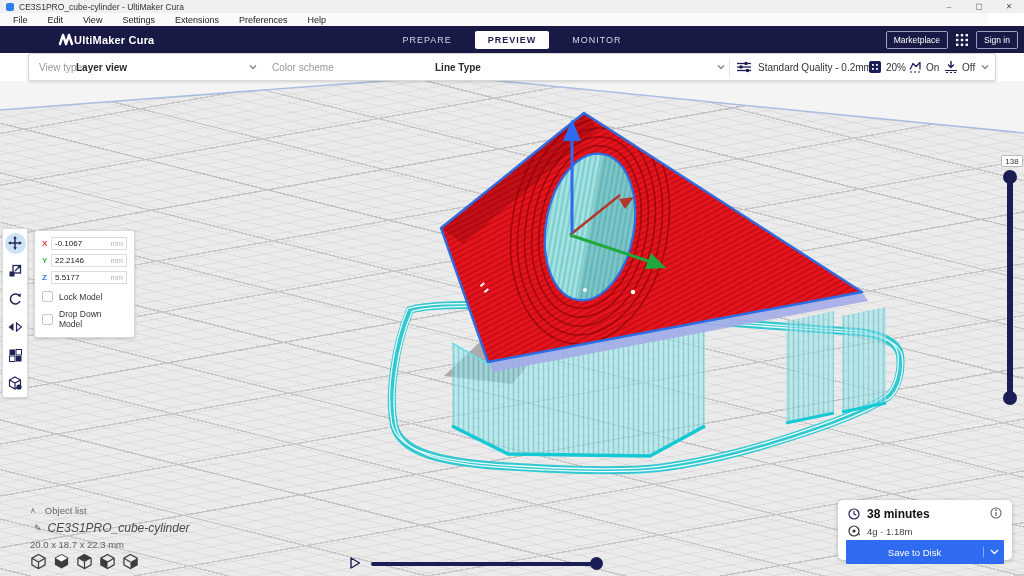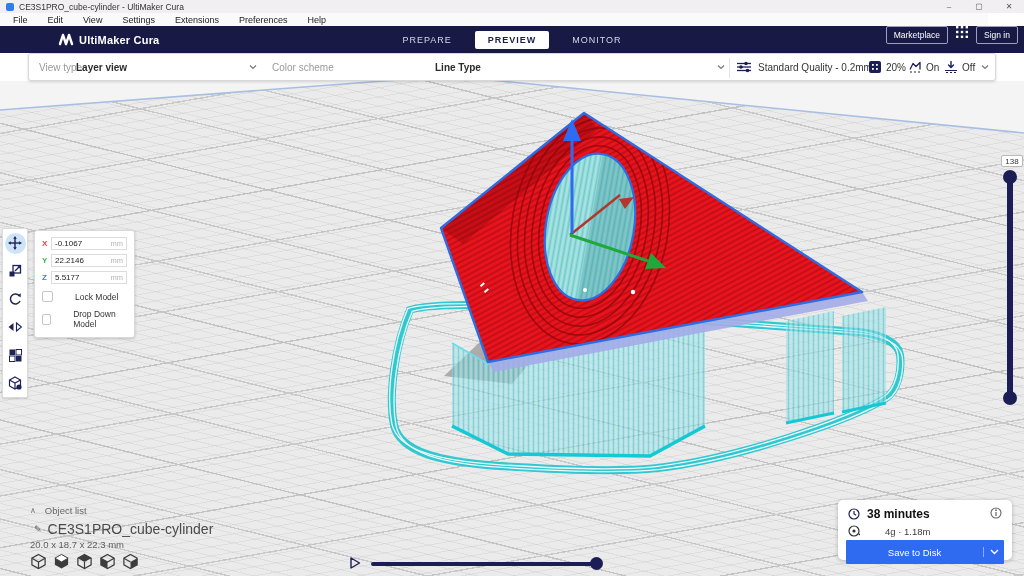--- a/index.html
+++ b/index.html
@@ -12,26 +12,26 @@
   .title-text { font-size:8.5px; color:#333; }
   .win-controls { position:absolute; right:0; top:0; height:13px; display:flex; }
   .win-btn { width:30px; height:13px; display:flex; align-items:center; justify-content:center; font-size:8px; color:#555; }
 
   
   .menubar { position:absolute; left:0; top:13px; width:988px; height:13px; background:#fbfafb; display:flex; align-items:center; padding-left:3px; }
   .menu-item { font-size:9px; color:#222; padding:0 10px; }
 
   
   .header { position:absolute; left:0; top:26px; width:1024px; height:27px; background:#181945; }
-  .brand { position:absolute; left:58px; top:0; height:27px; display:flex; align-items:center; gap:5px; }
+  .brand { position:absolute; left:58px; top:0; height:27px; display:flex; align-items:center; }
   .brand-name { color:#fff; font-size:11px; font-weight:bold; letter-spacing:.2px; }
   .stage-tabs { position:absolute; left:0; top:0; width:1024px; height:27px; display:flex; align-items:center; justify-content:center; gap:10px; }
   .stage-tab { color:#d6d8ea; font-size:9px; letter-spacing:1px; padding:4px 13px; border-radius:2px; }
   .stage-tab.active { background:#fff; color:#1a1c4e; font-weight:bold; }
-  .header-right { position:absolute; right:6px; top:0; height:27px; display:flex; align-items:flex-start; gap:8px; }
+  .header-right { position:absolute; right:6px; top:0; height:27px; display:flex; align-items:center; gap:8px; }
   .outline-btn { border:1px solid #9aa0c0; border-radius:2px; color:#fff; font-size:8.5px; padding:3px 7px; }
 
   
   .viewbar { position:absolute; left:28px; top:53px; width:968px; height:28px; background:#fff; border:1px solid #d8d8d8; border-radius:3px; box-shadow:0 1px 3px rgba(0,0,0,.15); z-index:5; }
   .vb-abs { position:absolute; top:50%; transform:translateY(-50%); white-space:nowrap; }
   .lbl-gray { color:#999; font-size:10px; }
   .lbl-dark { color:#2b2b2b; font-size:10px; font-weight:bold; }
   .lbl-val  { color:#333; font-size:10px; }
   .vb-divider { position:absolute; left:700px; top:4px; height:20px; width:1px; background:#e4e4e4; }
 
@@ -54,46 +54,46 @@
   .tool-wrap { width:21px; height:21px; border-radius:50%; display:flex; align-items:center; justify-content:center; }
   .tool-btn.selected .tool-wrap { background:#cde4f7; }
 
   
   .pos-panel { position:absolute; left:34px; top:230px; width:101px; background:#fff; border:1px solid #d9d9d9; border-radius:3px; box-shadow:0 1px 3px rgba(0,0,0,.18); padding:6px 7px 8px 7px; z-index:6; }
   .pos-row { display:flex; align-items:center; margin-bottom:4px; }
   .axis-l { width:9px; font-size:8px; font-weight:bold; }
   .pos-input { position:relative; flex:1; height:13px; border:1px solid #dcdcdc; background:#fff; border-radius:0; display:flex; align-items:center; }
   .pos-val { font-size:8px; color:#222; padding-left:3px; }
   .pos-unit { position:absolute; right:3px; font-size:7.5px; color:#b5b5b5; }
-  .chk-row { display:flex; align-items:center; gap:22px; margin-top:7px; }
+  .chk-row { display:flex; align-items:center; gap:6px; margin-top:7px; }
   .chk-box { width:11px; height:11px; border:1px solid #c6c6c6; border-radius:2px; background:#fff; }
   .chk-lbl { font-size:8.5px; color:#333; }
 
   
   .layer-badge { position:absolute; left:1001px; top:155px; width:22px; height:12px; background:#fff; border:1px solid #b9b9b9; border-radius:2px; font-size:8px; color:#333; display:flex; align-items:center; justify-content:center; z-index:6; }
   .layer-track { position:absolute; left:1007px; top:177px; width:6px; height:221px; background:#1b1e55; border-radius:3px; z-index:5; }
   .layer-handle { position:absolute; width:14px; height:14px; border-radius:50%; background:#1b1e55; z-index:6; }
 
   
   .obj-toggle { position:absolute; left:30px; top:505px; display:flex; align-items:center; gap:9px; z-index:6; }
   .obj-chevron { font-size:8px; color:#777; }
   .obj-label { font-size:9.5px; color:#666; }
   .obj-model { position:absolute; left:34px; top:521px; display:flex; align-items:center; gap:6px; z-index:6; }
   .pencil { font-size:9px; color:#555; }
-  .model-name { font-size:14px; color:#4a4a4a; }
+  .model-name { font-size:12px; color:#4a4a4a;font-style:italic; }
   .obj-dims { position:absolute; left:30px; top:539px; font-size:9.5px; color:#5e5e5e; z-index:6; }
   .view-presets { position:absolute; left:29px; top:552px; display:flex; gap:5px; z-index:6; }
   .vp-btn { width:18px; height:18px; display:flex; align-items:center; justify-content:center; }
 
   
   .summary { position:absolute; left:838px; top:500px; width:174px; height:60px; background:#fff; border-radius:5px; box-shadow:0 1px 4px rgba(0,0,0,.25); z-index:7; }
   .sum-row1 { position:absolute; left:10px; top:7px; display:flex; align-items:center; gap:7px; }
   .sum-time { font-size:12px; font-weight:bold; color:#111; }
   .sum-info { position:absolute; right:10px; top:7px; }
-  .sum-row2 { position:absolute; left:10px; top:25px; display:flex; align-items:center; gap:25px; }
+  .sum-row2 { position:absolute; left:10px; top:25px; display:flex; align-items:center; gap:7px; }
   .sum-mat { font-size:9.5px; color:#3c3c3c; }
   .save-btn { position:absolute; left:8px; top:40px; width:158px; height:24px; background:#2e6bf0; border-radius:1px; display:flex; align-items:center; }
   .save-lbl { flex:1; text-align:center; color:#fff; font-size:9.5px; }
   .save-split { width:1px; height:10px; background:rgba(255,255,255,.45); }
   .save-chev { width:20px; display:flex; align-items:center; justify-content:center; }
 
   
   .play-btn { position:absolute; left:349px; top:557px; z-index:6; }
   .time-track { position:absolute; left:371px; top:562px; width:230px; height:4px; background:#1b1e55; border-radius:2px; z-index:5; }
   .time-handle { position:absolute; left:590px; top:557px; width:13px; height:13px; border-radius:50%; background:#1b1e55; z-index:6; }

